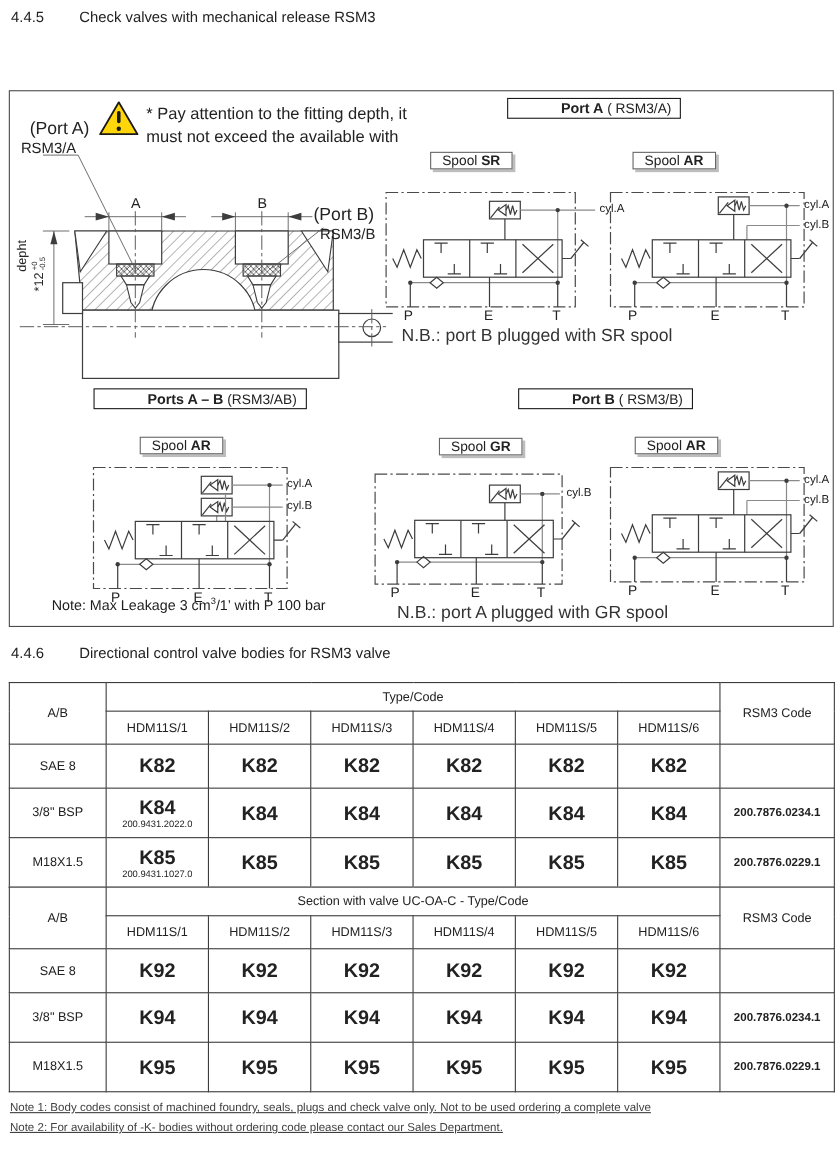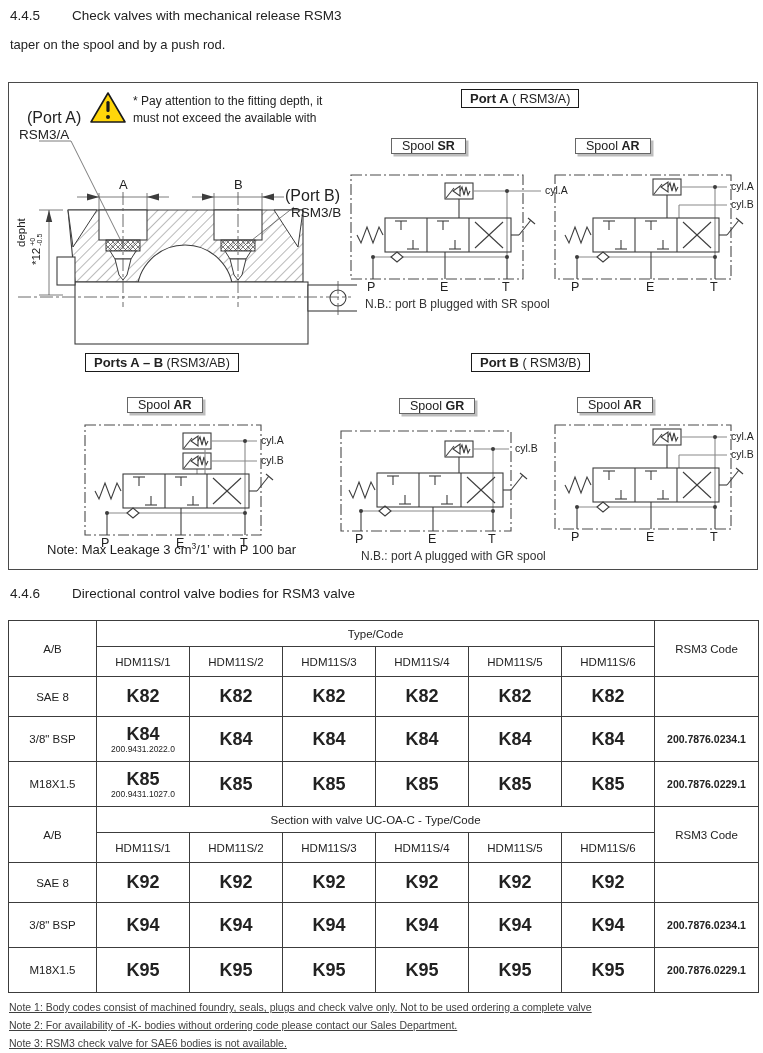--- a/index.html
+++ b/index.html
@@ -12,29 +12,29 @@
   #sec1{top:8px;}
   #sec2{top:586px;}
   #intro{position:absolute;left:10px;top:36px;font-size:13px;line-height:1.4;color:#222;}
   #intro span{display:block;}
 
   
   #figure{position:absolute;left:8px;top:82px;width:748px;height:486px;border:1.3px solid #4a4a4a;background:#fff;}
   #figure *{box-sizing:border-box;}
   .abs{position:absolute;}
   .port-hdr{position:absolute;border:1.6px solid #1a1a1a;background:#fff;padding:1px 8px;font-size:12.5px;white-space:nowrap;color:#222;}
-  .port-hdr b{font-size:13px;}
+  .port-hdr b{font-size:13px;margin-left:40px;}
   .spool{position:absolute;border:1px solid #666;box-shadow:2.5px 2.5px 0 #bdbdbd;background:#fff;padding:0 10px;font-size:12.5px;white-space:nowrap;color:#222;}
-  .warn-txt{position:absolute;font-size:12px;line-height:1.4;color:#222;}
+  .warn-txt{position:absolute;font-size:15px;line-height:1.4;color:#222;}
   .warn-txt span{display:block;}
   .panel{position:absolute;}
   .panel svg{position:absolute;left:0;top:0;}
   .cyl{position:absolute;font-size:10.5px;white-space:nowrap;color:#222;}
   .pet{position:absolute;font-size:12.5px;color:#222;}
-  .nb{position:absolute;font-size:12px;color:#333;white-space:nowrap;}
+  .nb{position:absolute;font-size:16px;color:#333;white-space:nowrap;}
   .leak{position:absolute;font-size:13px;color:#1d1d1d;white-space:nowrap;margin-left:24px;}
   .leak sup{font-size:8.5px;}
   
   svg .ln{stroke:#3d3d3d;stroke-width:1.1;fill:none;}
   svg .g{stroke:#8a8a8a;stroke-width:1.1;fill:none;}
   svg .dd{fill:none;stroke:#4a4a4a;stroke-width:1.1;stroke-dasharray:11 3 2 3;}
   svg .dot{fill:#3d3d3d;stroke:none;}
   svg .cl{stroke:#5a5a5a;stroke-width:0.9;fill:none;stroke-dasharray:13 3 3 3;}
   svg .thin{stroke:#5a5a5a;stroke-width:0.8;fill:none;}
   svg .arr{fill:#3d3d3d;stroke:none;}
@@ -102,21 +102,20 @@
       <path d="M-6,0 L0,-5 L6,0 L0,5 Z"></path>
     </g>
   </defs>
 </svg>
 
 <div class="sec-h" id="sec1">
   <span>4.4.5</span>
   <span>Check valves with mechanical release RSM3</span>
 </div>
 <div id="intro">
-  <span>taper  on the spool and by a push rod.</span>
 </div>
 
 <div id="figure">
 
   <svg class="abs" style="left:80px;top:8px" width="38" height="34" viewBox="0 0 38 34">
     <path d="M19,2 L36,31 L2,31 Z" fill="#FFD60A" stroke="#1a1a1a" stroke-width="1.6" stroke-linejoin="round"></path>
     <rect x="17.4" y="10" width="3.2" height="11" rx="1.5" fill="#1a1a1a"></rect>
     <circle cx="19" cy="26" r="2" fill="#1a1a1a"></circle>
   </svg>
   <div class="warn-txt" style="left:124px;top:10px">
@@ -534,14 +533,13 @@
           <span class="code">K95</span>
         </td>
       <td class="rsm3">200.7876.0229.1</td>
     </tr>
   </tbody>
 </table>
 
 <div id="notes">
   <div>Note 1: Body codes consist of machined foundry, seals, plugs and check valve only. Not to be used ordering a complete valve</div>
   <div>Note 2: For availability of -K- bodies without ordering code please contact our Sales Department.</div>
-  <div>Note 3: RSM3 check valve for SAE6 bodies  is not available.</div>
 </div>
 
 </body></html>

